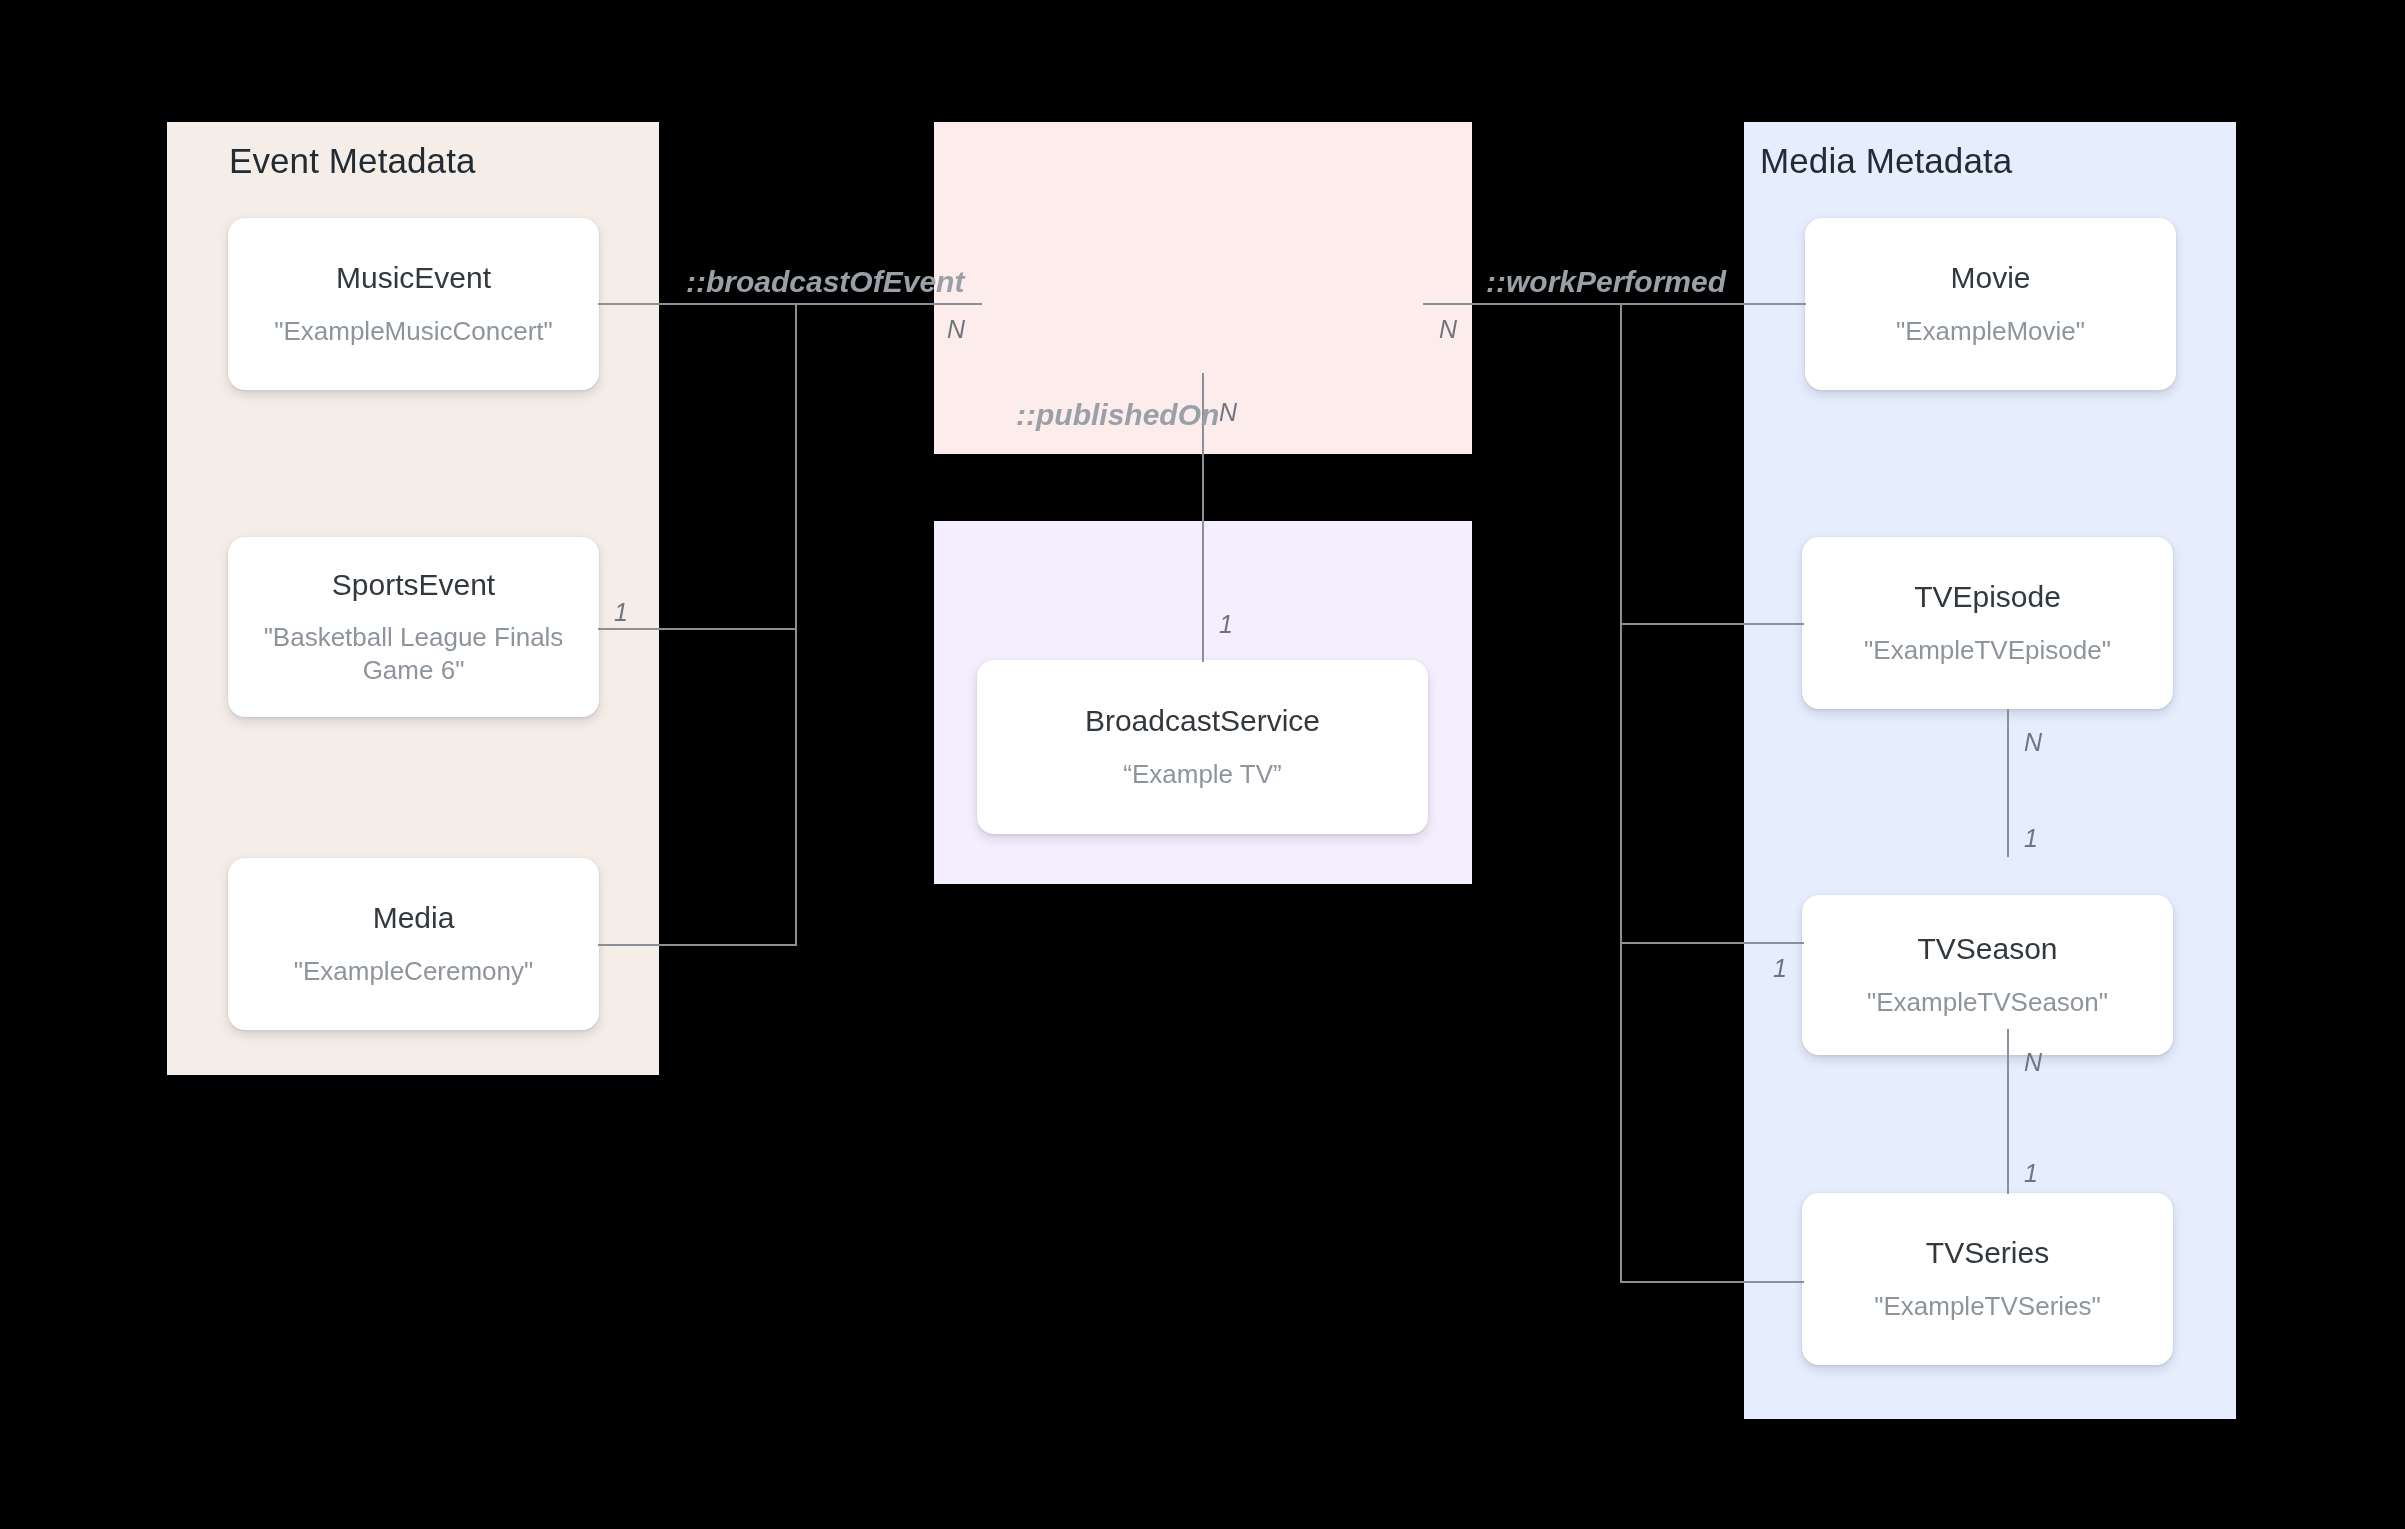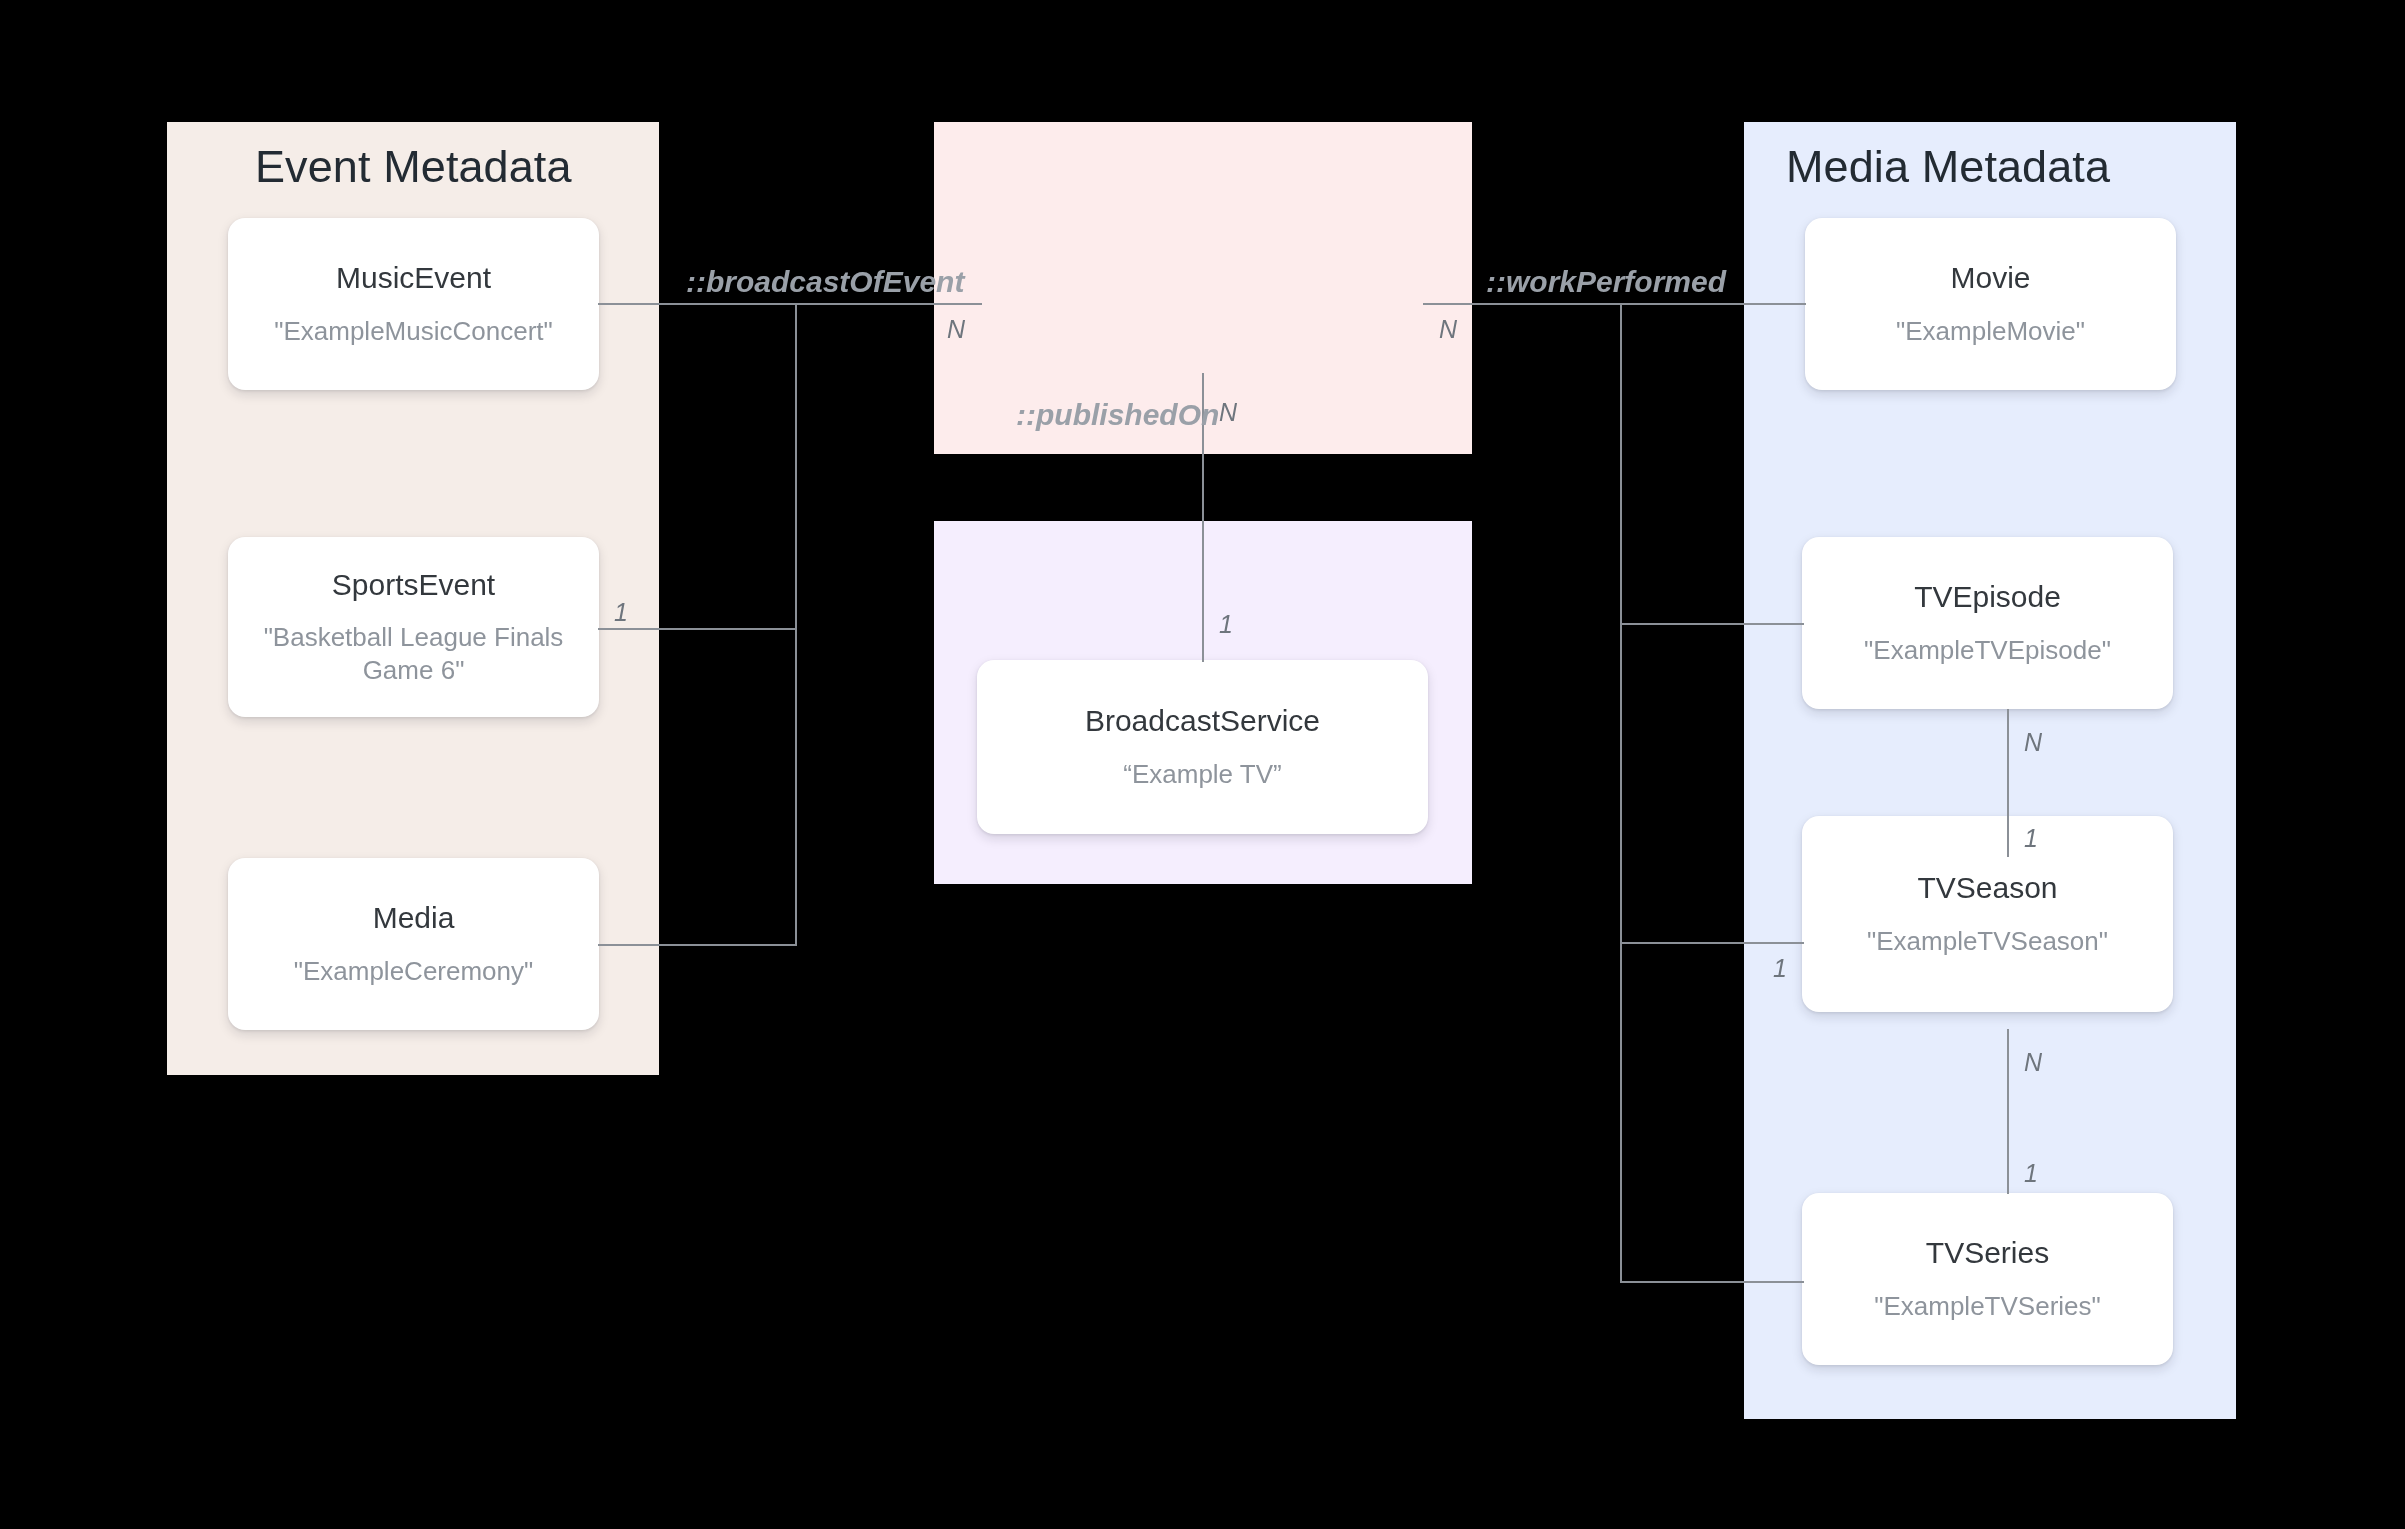--- a/index.html
+++ b/index.html
@@ -20,26 +20,25 @@
     overflow: hidden;
   }
 
   
   .group {
     position: absolute;
     box-sizing: border-box;
   }
   .group-title {
     position: absolute;
-    font-size: 45px;
+    font-size: 35px;
     line-height: 1.14;
     color: #232b33;
     letter-spacing: 0.1px;
     white-space: pre-line;
-    margin-left: 26px;
   }
 
   
   .card {
     position: absolute;
     box-sizing: border-box;
     background: #ffffff;
     border-radius: 17px;
     box-shadow: 0 4.8px 10.5px rgba(20,24,40,0.13), 0 1px 2.9px rgba(20,24,40,0.10);
     display: flex;
@@ -132,21 +131,21 @@
   <div class="card" style="left:1805px; top:218px; width:371px; height:172px;">
     <div class="card-type">Movie</div>
     <div class="card-value">"ExampleMovie"</div>
   </div>
 
   <div class="card" style="left:1802px; top:537px; width:371px; height:172px;">
     <div class="card-type">TVEpisode</div>
     <div class="card-value">"ExampleTVEpisode"</div>
   </div>
 
-  <div class="card" style="left:1802px; top:816px; width:371px; height:196px;">
+  <div class="card" style="left:1802px; top:895px; width:371px; height:160px;">
     <div class="card-type">TVSeason</div>
     <div class="card-value">"ExampleTVSeason"</div>
   </div>
 
   <div class="card" style="left:1802px; top:1193px; width:371px; height:172px;">
     <div class="card-type">TVSeries</div>
     <div class="card-value">"ExampleTVSeries"</div>
   </div>
 
   <div class="edge h" style="left:598px; top:303px; width:197px;"></div>

